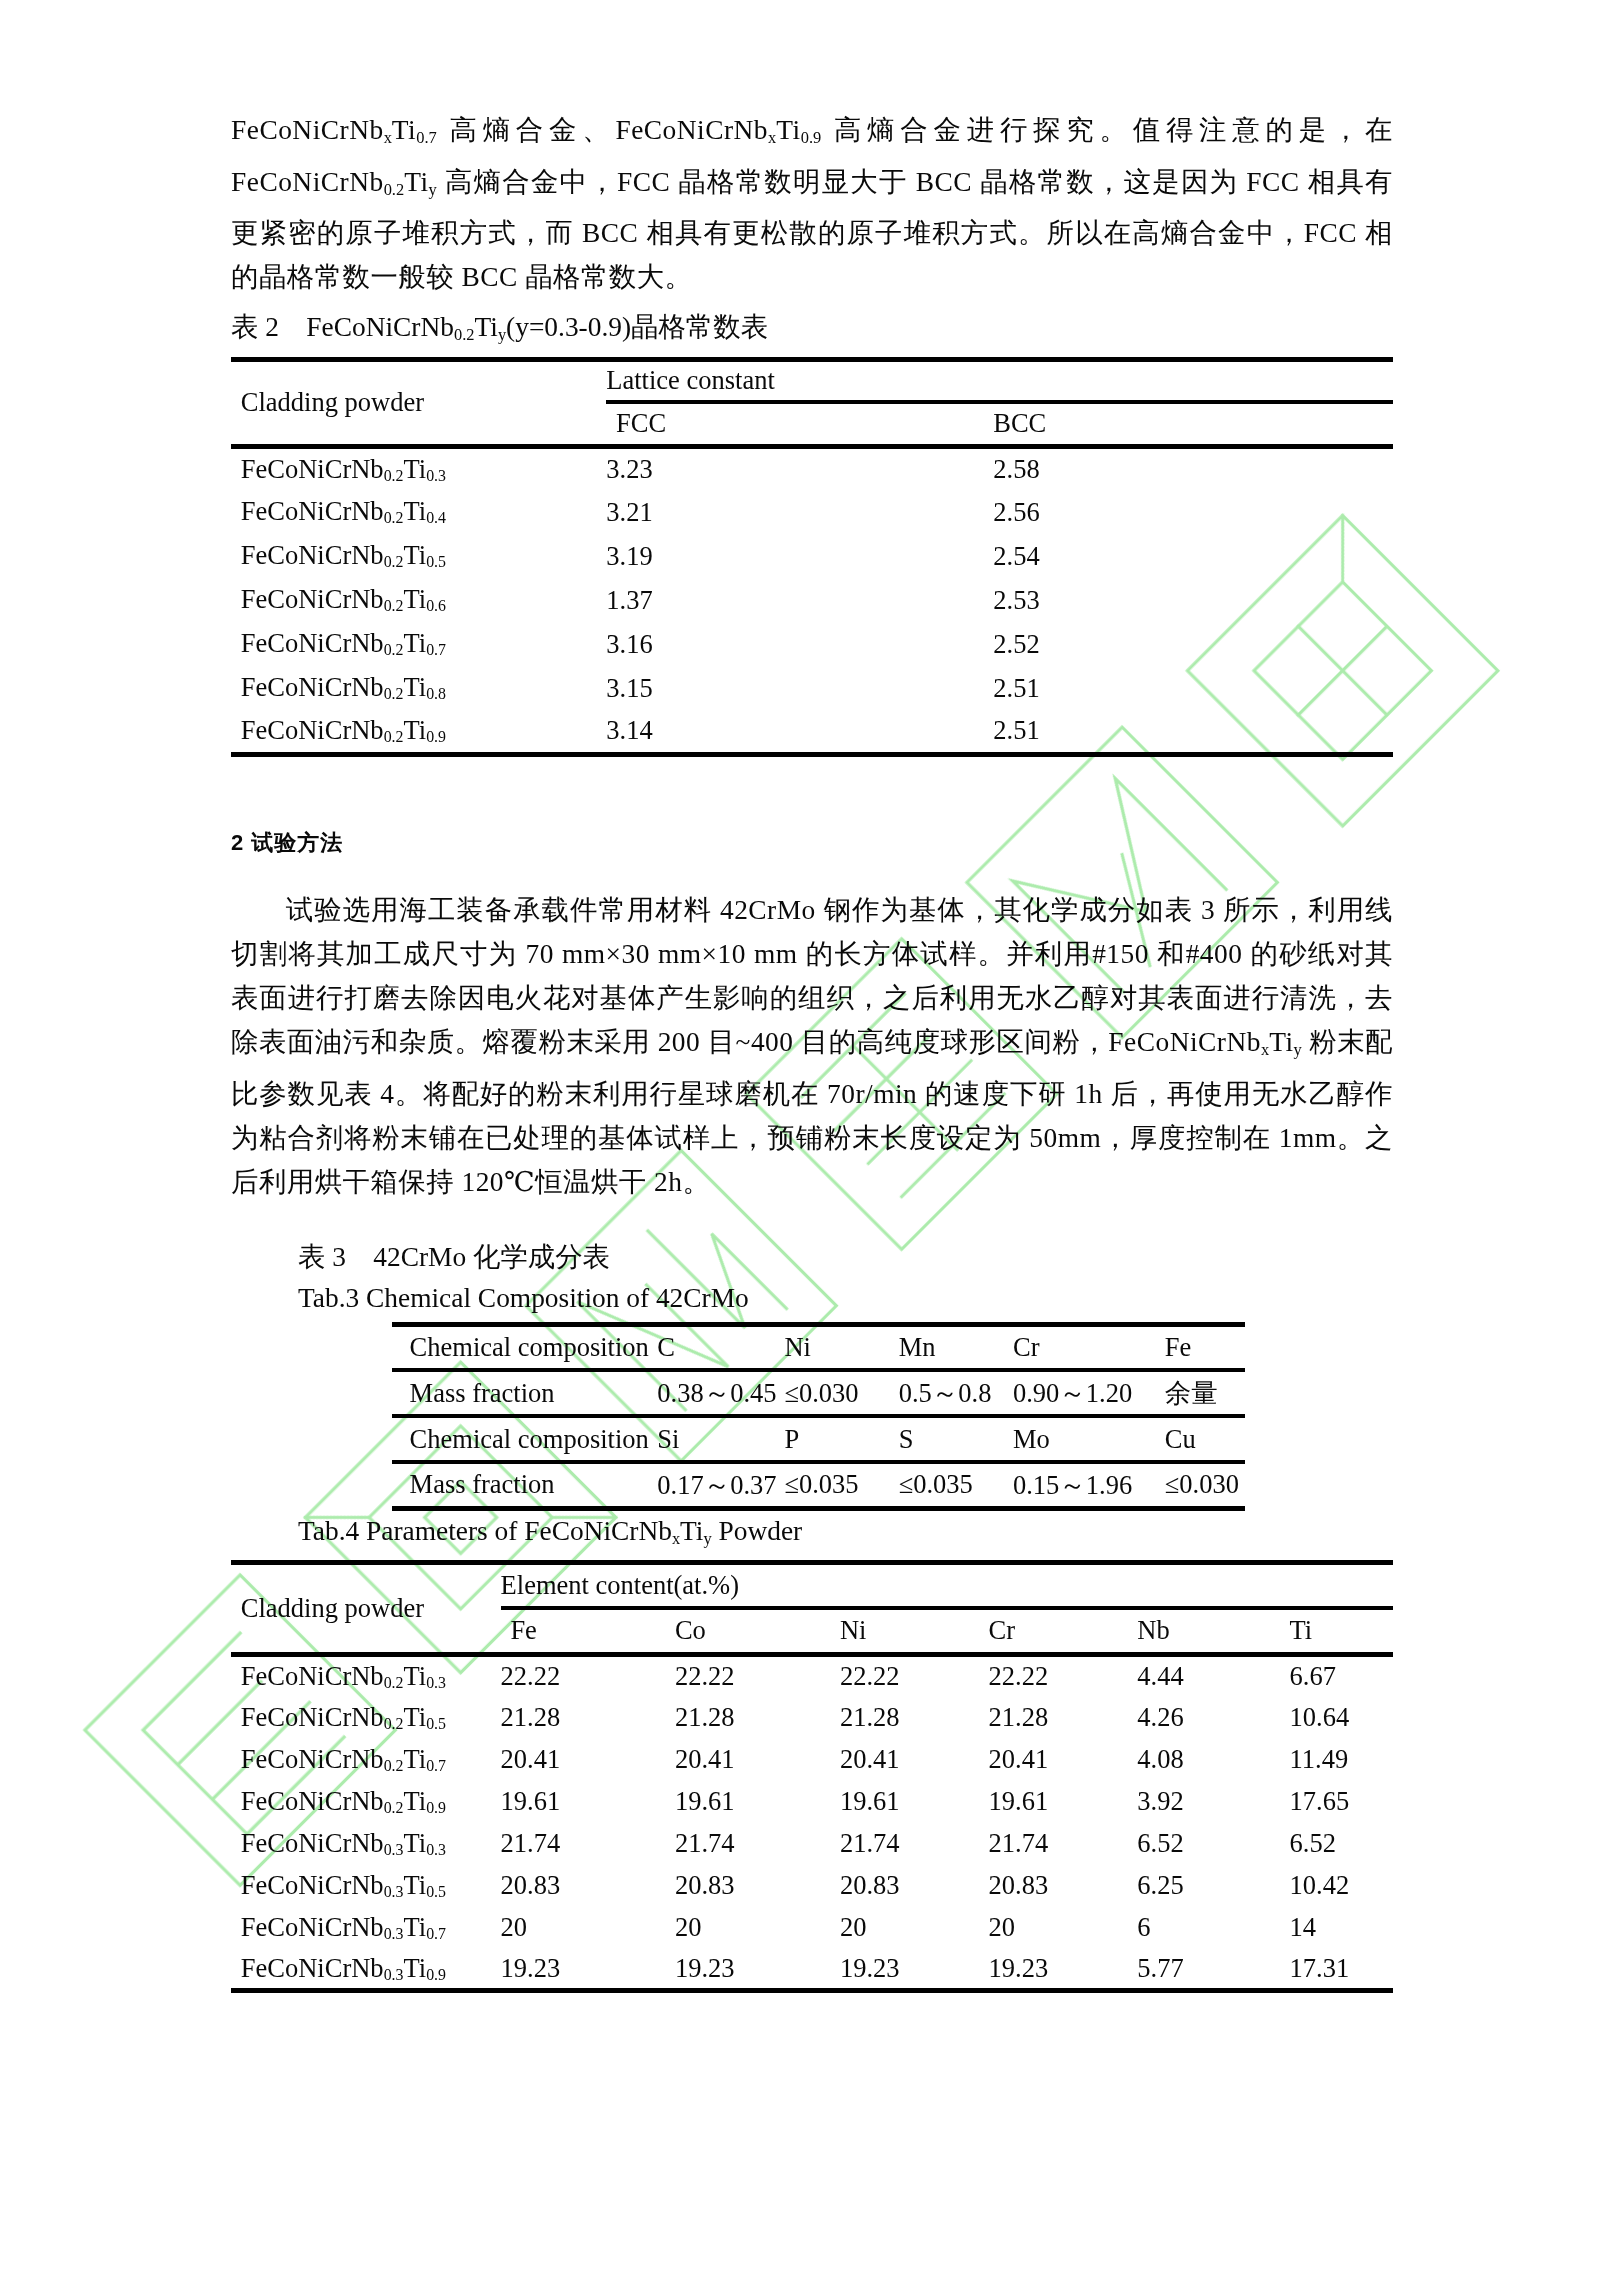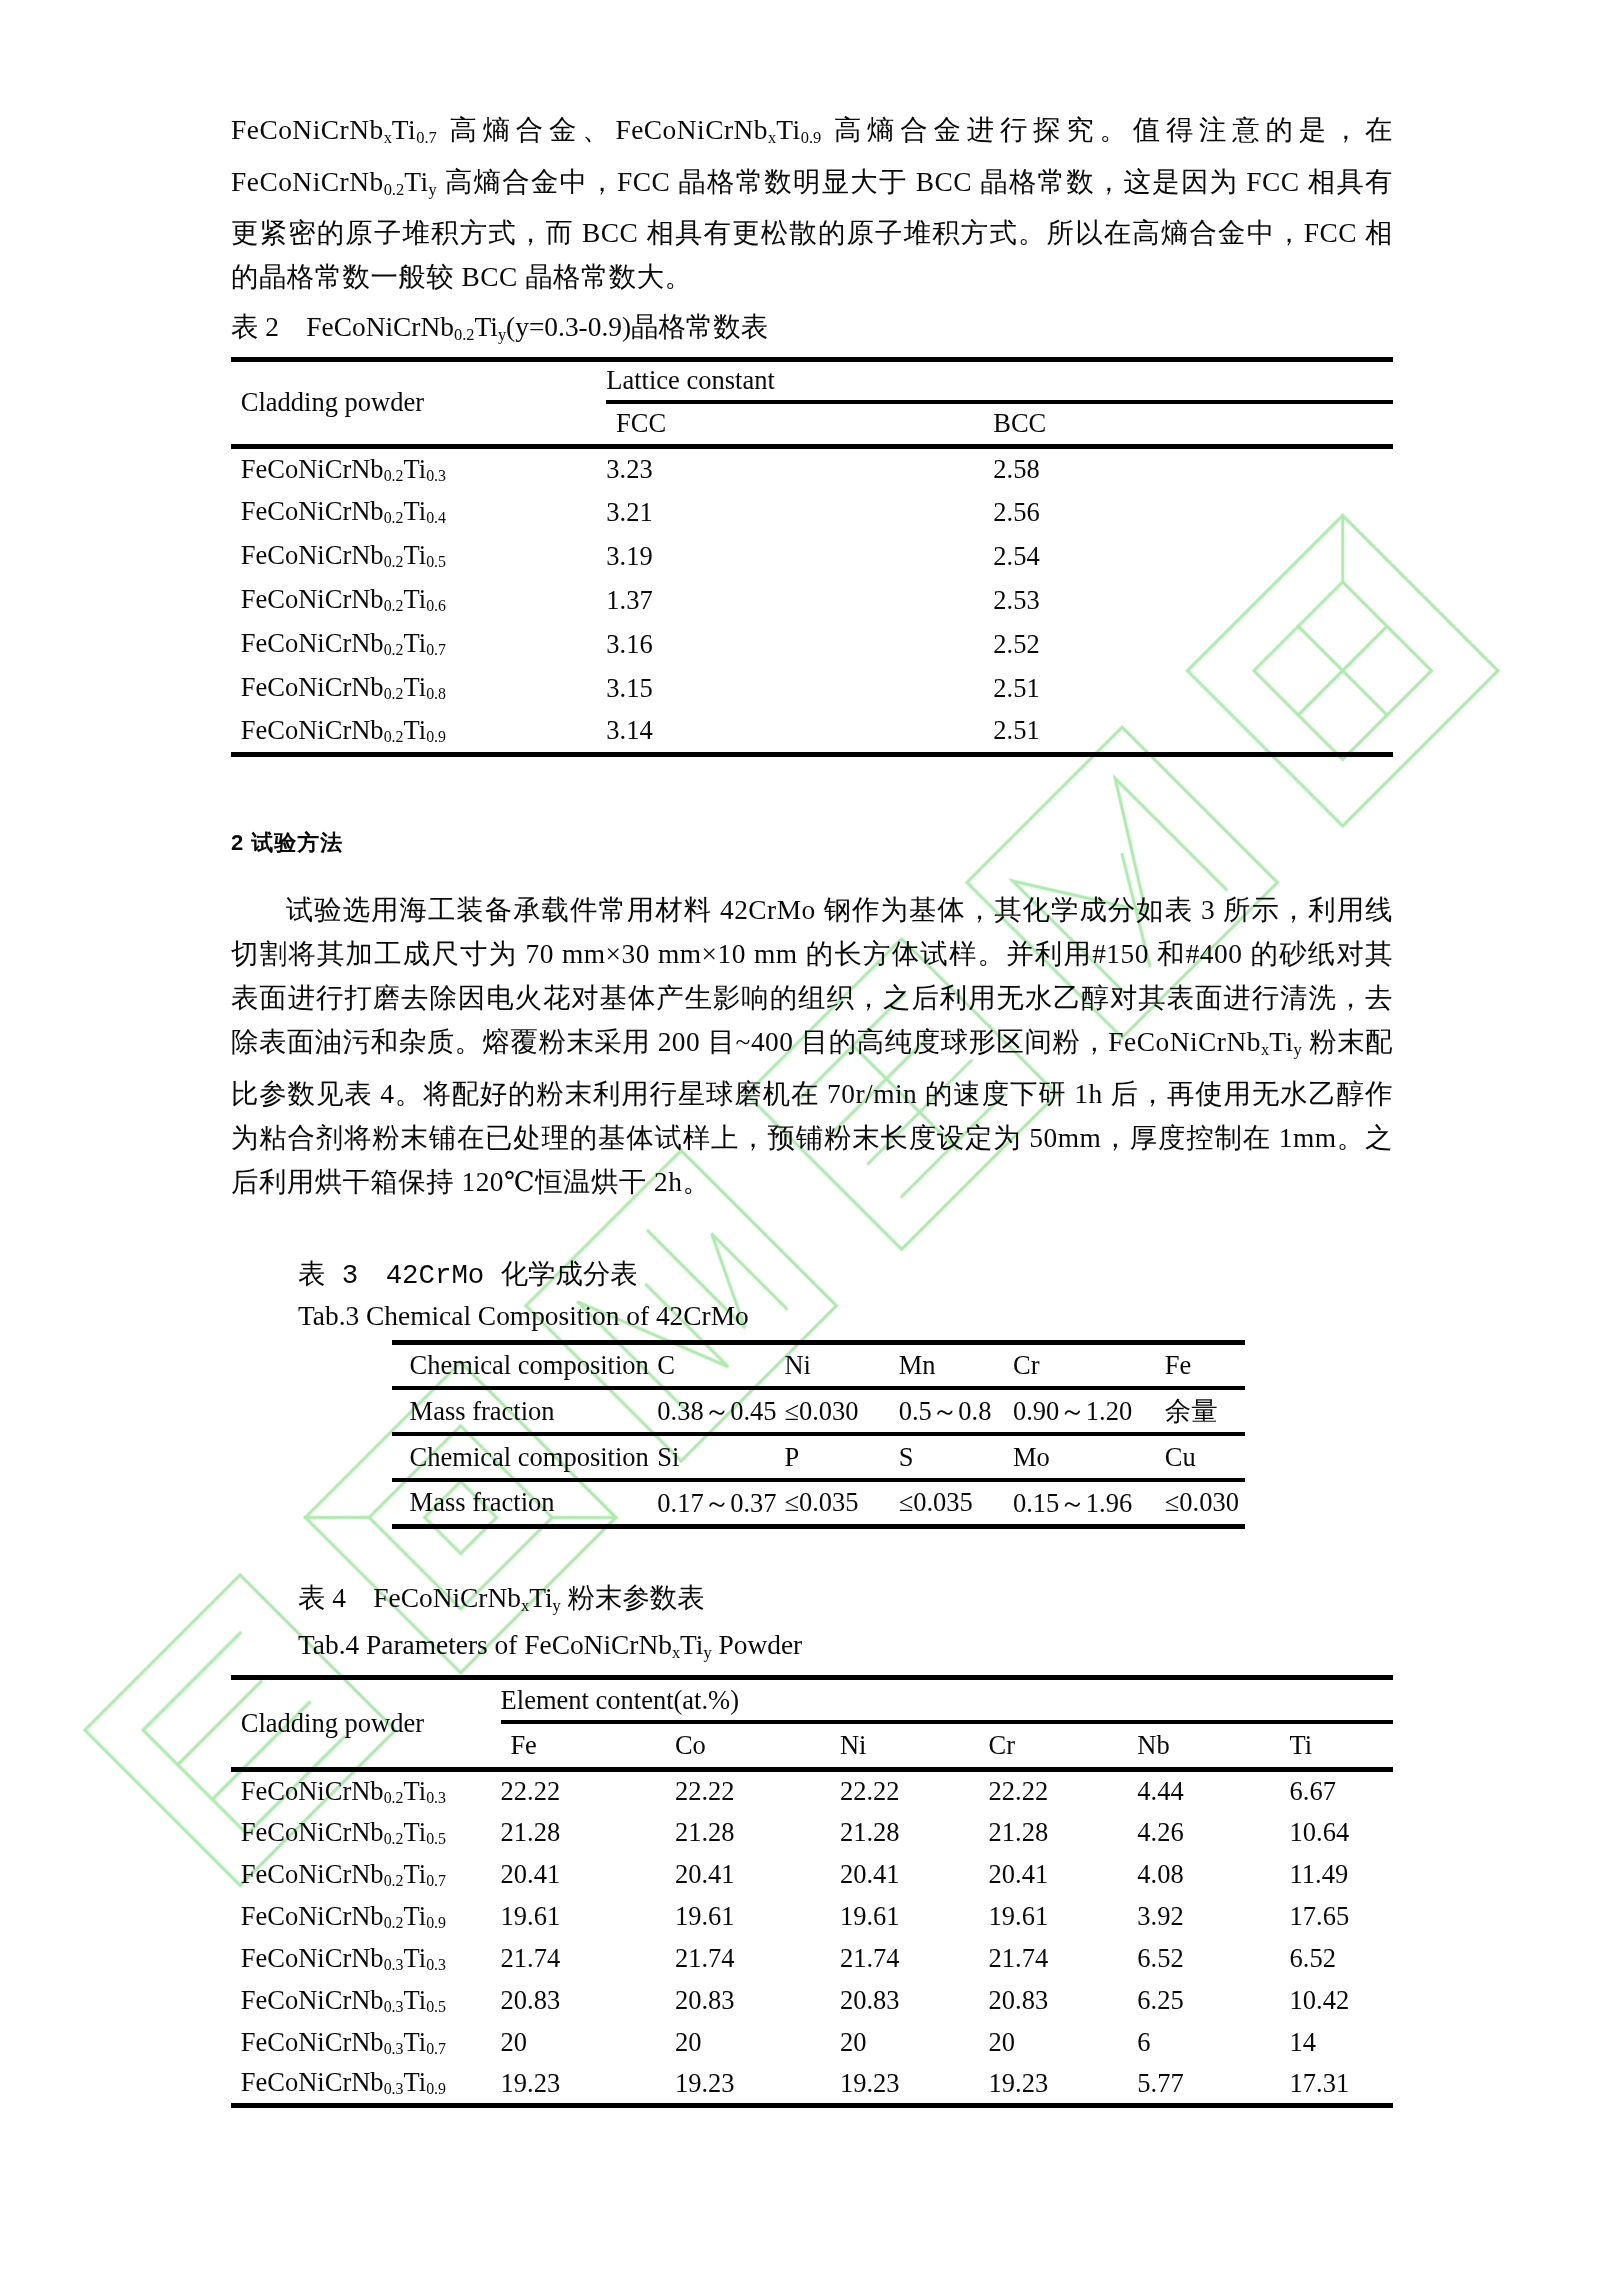--- a/index.html
+++ b/index.html
@@ -26,21 +26,21 @@
     letter-spacing:0.5px;
   }
   .intro { padding-top:108px; }
   .methods { margin-top:27.4px; text-indent:2em; }
   .sub { font-size:0.6em; vertical-align:-0.22em; letter-spacing:0; }
   .caption {
     font-size:27.4px; line-height:44px; white-space:nowrap;
   }
   .cap-t2-cn { margin-top:5.9px; }
   .cap-indent { padding-left:67px; line-height:41px; }
-  .cap-t3-cn { margin-top:51px;font-family:Liberation Mono, monospace; }
+  .cap-t3-cn { margin-top:33px; }
   .cap-t4-cn { margin-top:49px; }
   h2.section-heading {
     margin:67px 0 0 0;
     font-size:22px; line-height:37px;
     font-weight:bold;
     font-family:"Liberation Sans","DejaVu Sans",sans-serif;
     letter-spacing:1px;
   }
   table { border-collapse:collapse; table-layout:fixed; }
   td {
@@ -217,21 +217,20 @@
           <td>Mass fraction</td>
           <td>0.17～0.37</td>
           <td>≤0.035</td>
           <td>≤0.035</td>
           <td>0.15～1.96</td>
           <td>≤0.030</td>
         </tr>
       </tbody>
   </table>
 
-  <div class="caption cap-indent cap-t4-cn"><span>表 4　FeCoNiCrNb</span><span class="sub">x</span><span>Ti</span><span class="sub">y</span><span> 粉末参数表</span></div>
   <div class="caption cap-indent"><span>Tab.4 Parameters of FeCoNiCrNb</span><span class="sub">x</span><span>Ti</span><span class="sub">y</span><span> Powder</span></div>
 
   <table class="t4">
     <colgroup>
       <col style="width:23.2%">
         <col style="width:15.0%">
         <col style="width:14.2%">
         <col style="width:12.8%">
       <col style="width:12.8%">
         <col style="width:13.1%">

